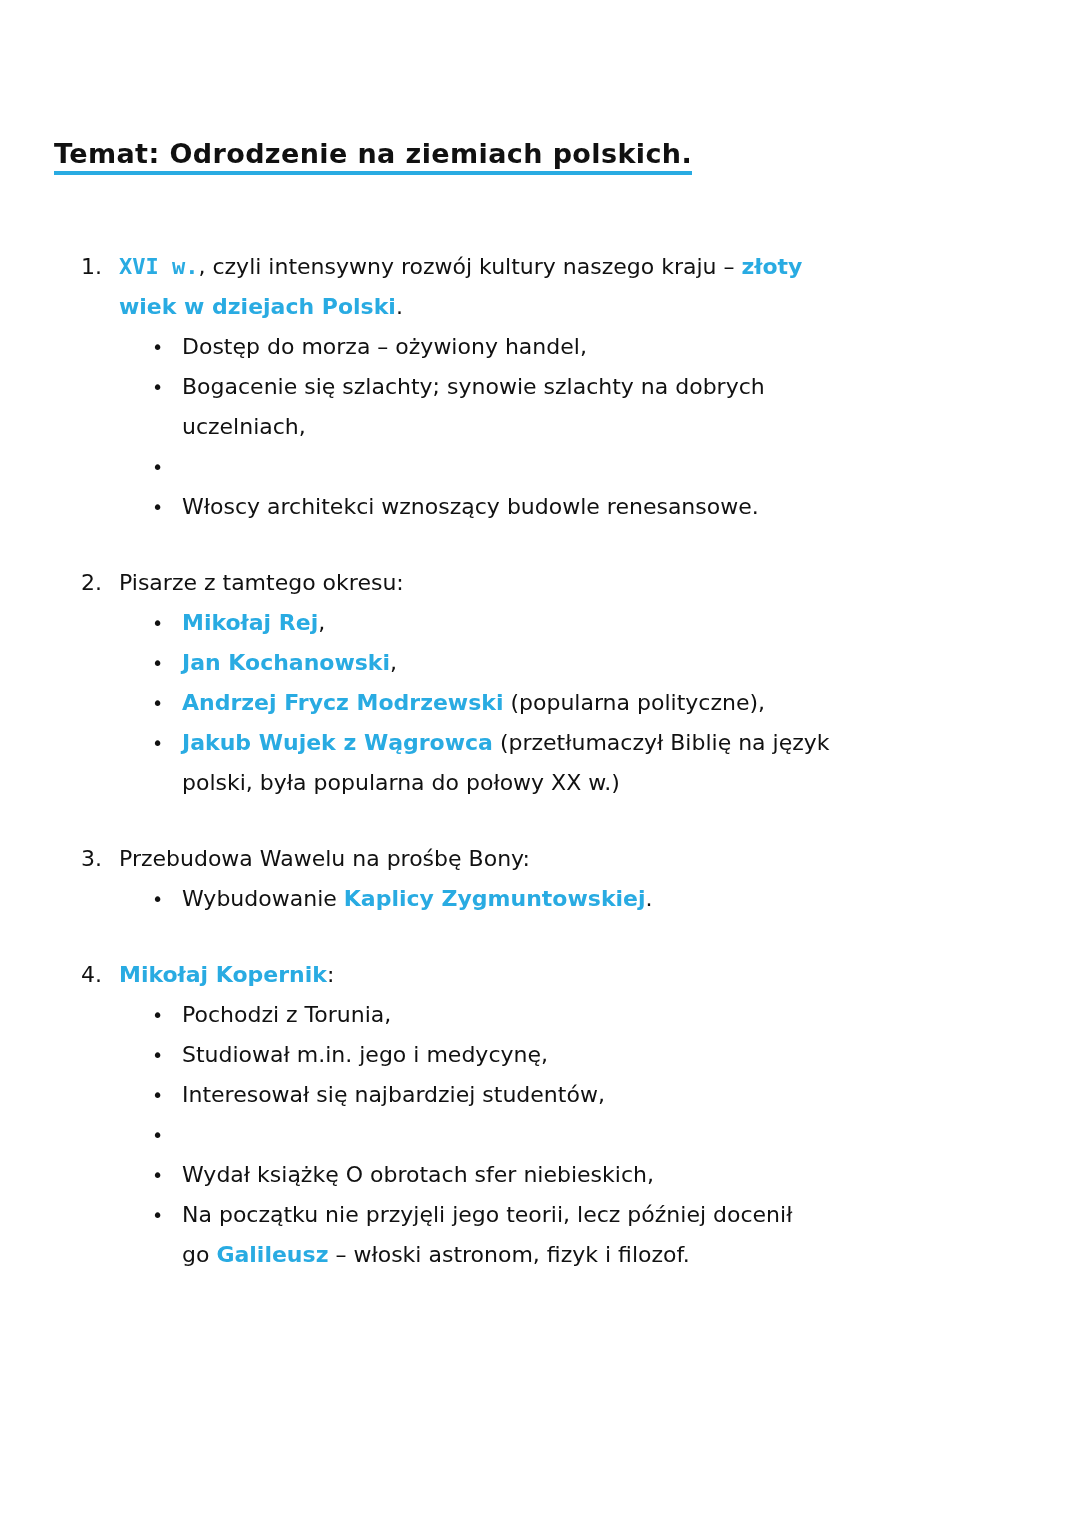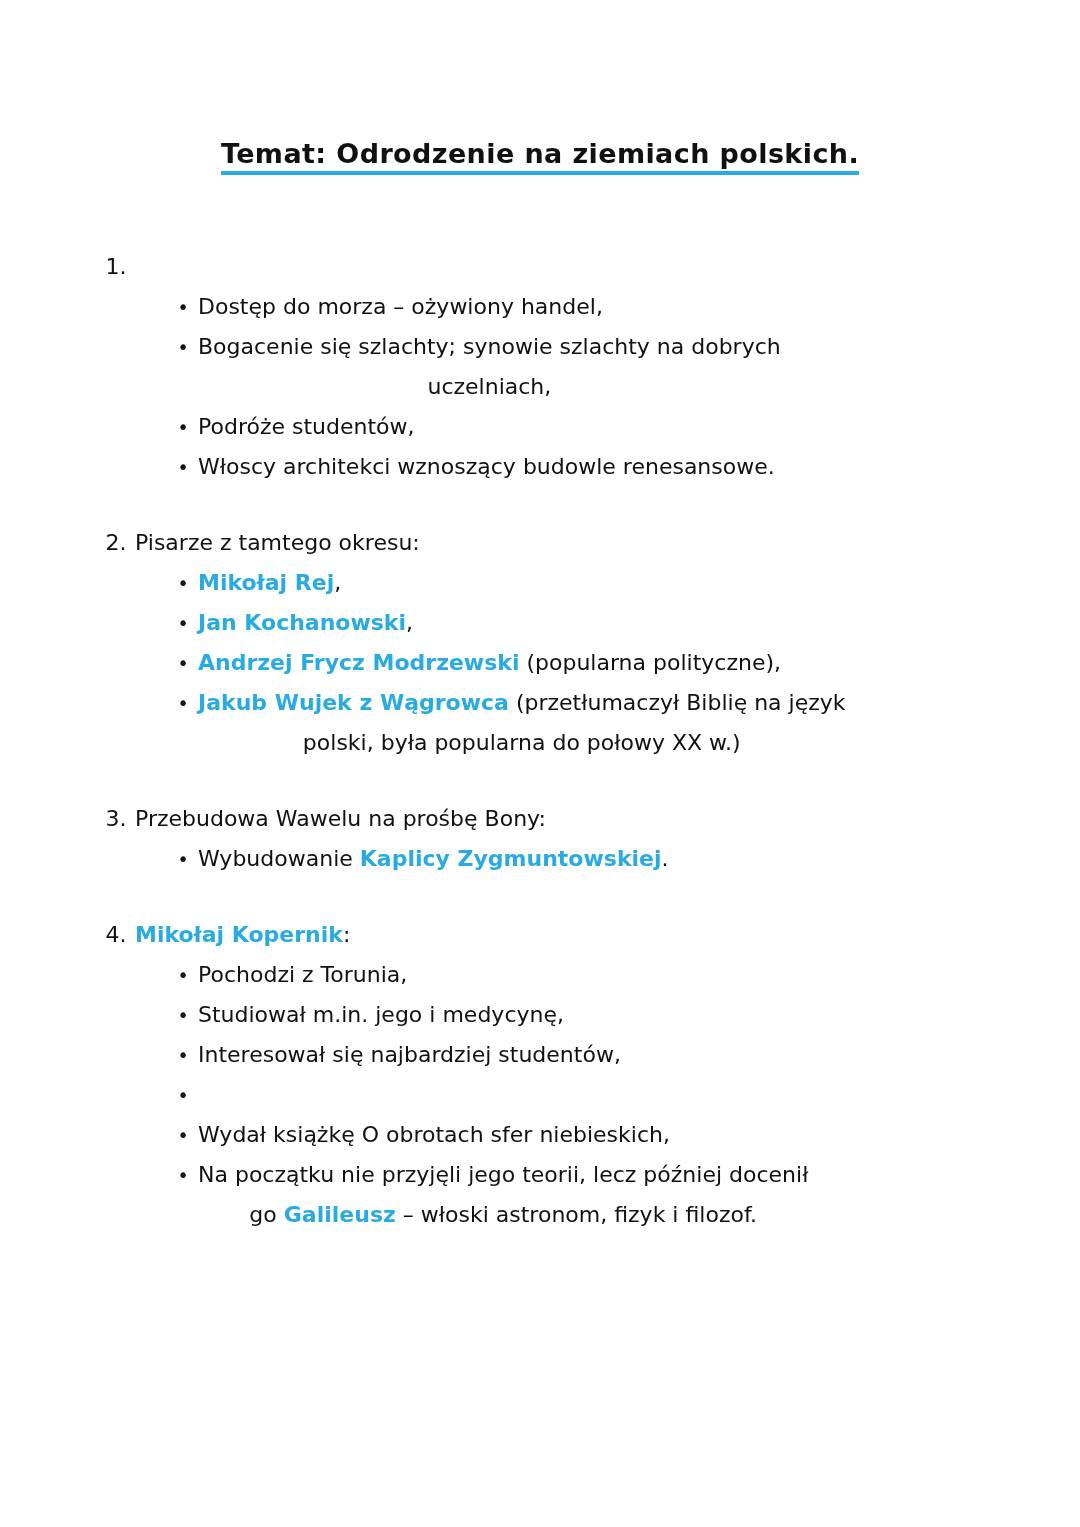--- a/index.html
+++ b/index.html
@@ -5,21 +5,21 @@
   :root { --accent:#29abe2; --ink:#111111; }
   * { box-sizing:border-box; }
   html,body { margin:0; padding:0; }
   body {
     width:1080px; height:1527px;
     background:#ffffff;
     color:var(--ink);
     font-family:"DejaVu Sans","Liberation Sans",sans-serif;
     overflow:hidden;
   }
-  .page { padding:138px 70px 40px 70px;text-align:center; }
+  .page { padding:138px 70px 40px 54px; }
 
   .title {
     margin:0;
     display:inline-block;
     font-size:27px;
     font-weight:700;
     letter-spacing:0.4px;
     line-height:1.15;
     color:var(--ink);
     border-bottom:4px solid var(--accent);
@@ -61,34 +61,35 @@
 </head>
 <body style="--accent: #29abe2; --ink: #111111;">
 
 <div class="page">
   <h1 class="title">Temat: Odrodzenie na ziemiach polskich.</h1>
 
   <div class="sections" id="sections">
       <div class="section">
         <div class="section-heading">
           <span class="section-num">1.</span>
+          <div class="section-text"><span class="run mono">XVI w.</span><span class="run normal">, czyli intensywny rozwój kultury naszego kraju – </span><span class="run accent">złoty
+wiek w dziejach Polski</span><span class="run normal">.</span></div>
         </div>
         <div class="bullets">
           <div class="bullet">
             <span class="bullet-dot">•</span>
             <div class="bullet-text"><span class="run normal">Dostęp do morza – ożywiony handel,</span></div>
           </div>
           <div class="bullet">
             <span class="bullet-dot">•</span>
             <div class="bullet-text"><span class="run normal">Bogacenie się szlachty; synowie szlachty na dobrych
 uczelniach,</span></div>
           </div>
           <div class="bullet">
             <span class="bullet-dot">•</span>
-            <div class="bullet-text"><span class="run normal">Podróże studentów,</span></div>
           </div>
           <div class="bullet">
             <span class="bullet-dot">•</span>
             <div class="bullet-text"><span class="run normal">Włoscy architekci wznoszący budowle renesansowe.</span></div>
           </div>
         </div>
       </div>
       <div class="section">
         <div class="section-heading">
           <span class="section-num">2.</span>

